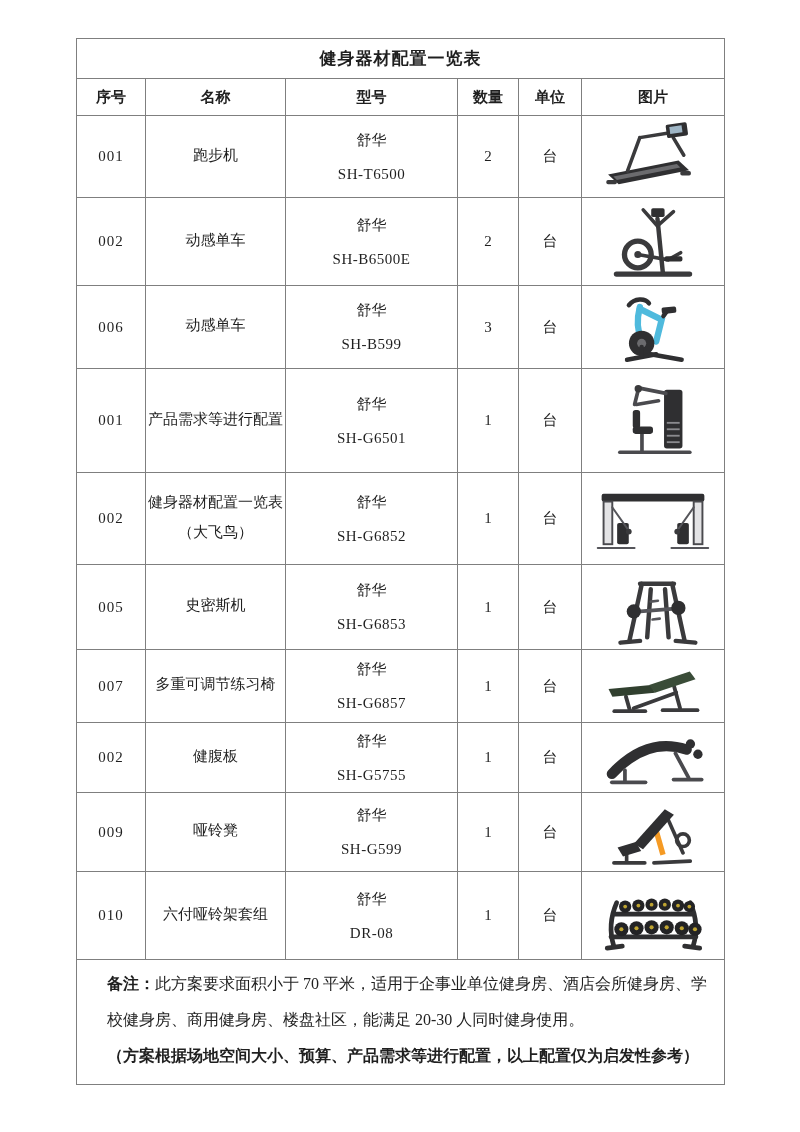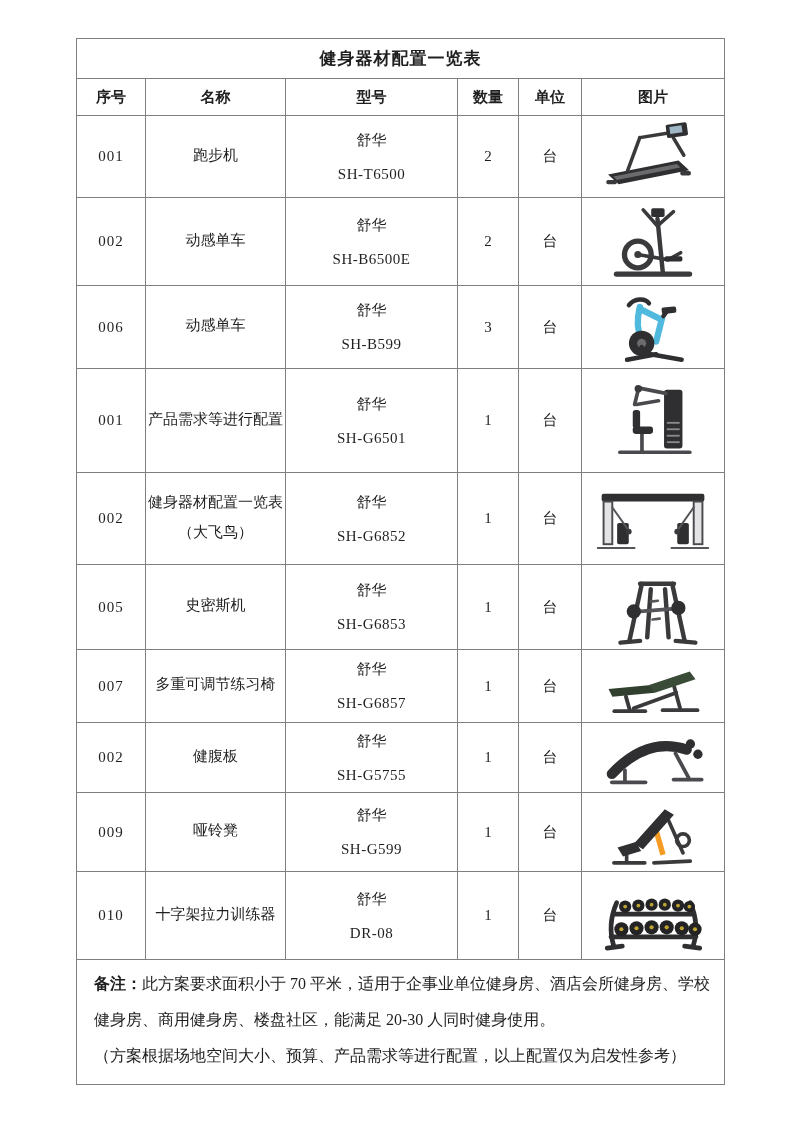--- a/index.html
+++ b/index.html
@@ -21,24 +21,24 @@
   td{font-size:15px;}
   .serial{letter-spacing:1px;}
   .name-cell{line-height:30px;font-family:Liberation Mono, monospace;}
   .model-cell .brand{display:block;margin-bottom:16px;}
   .model-cell .model{display:block;letter-spacing:0.5px;}
   .img-cell svg{display:block;margin:0 auto;}
   
   tr.r0{height:82px;} tr.r1{height:88px;} tr.r2{height:83px;} tr.r3{height:104px;}
   tr.r4{height:92px;} tr.r5{height:85px;} tr.r6{height:73px;} tr.r7{height:70px;}
   tr.r8{height:79px;} tr.r9{height:88px;}
-  .notes-cell{text-align:left;padding:6px 12px 10px 17px;font-size:16px;}
+  .notes-cell{text-align:left;padding:6px 12px 10px 30px;font-size:16px;}
   .notes-cell p{margin:0;line-height:36px;}
   .notes-label{font-weight:bold;}
-  .notes-disclaimer{font-weight:normal;}
+  .notes-disclaimer{font-weight:bold;}
 </style>
 </head>
 <body>
 
 <div class="sheet">
   <table>
     <colgroup>
       <col style="width:69px">
         <col style="width:140px">
         <col style="width:172px">
@@ -303,21 +303,21 @@
           </g>
           <circle cx="88" cy="48" r="7" fill="none" stroke="#3a3a3c" stroke-width="4"></circle>
           <polygon points="34,52 68,14 78,20 44,58" fill="#2f2f31"></polygon>
           <polygon points="16,56 36,50 42,60 22,66" fill="#2f2f31"></polygon>
         </svg>
       </td>
     </tr>
 
     <tr class="r9">
       <td class="serial">010</td>
-      <td class="name-cell">十字架拉力训练器</td>
+      <td class="name-cell">六付哑铃架套组</td>
       <td class="model-cell">
         <span class="brand">舒华</span>
         <span class="model">DR-08</span>
       </td>
       <td>1</td>
       <td>台</td>
       <td class="img-cell">
         <svg width="118" height="76" viewBox="0 0 125 80">
           <g fill="none" stroke="#2f2f31" stroke-width="5" stroke-linecap="round">
             <path d="M24 26 C17 42 16 56 21 72"></path>

